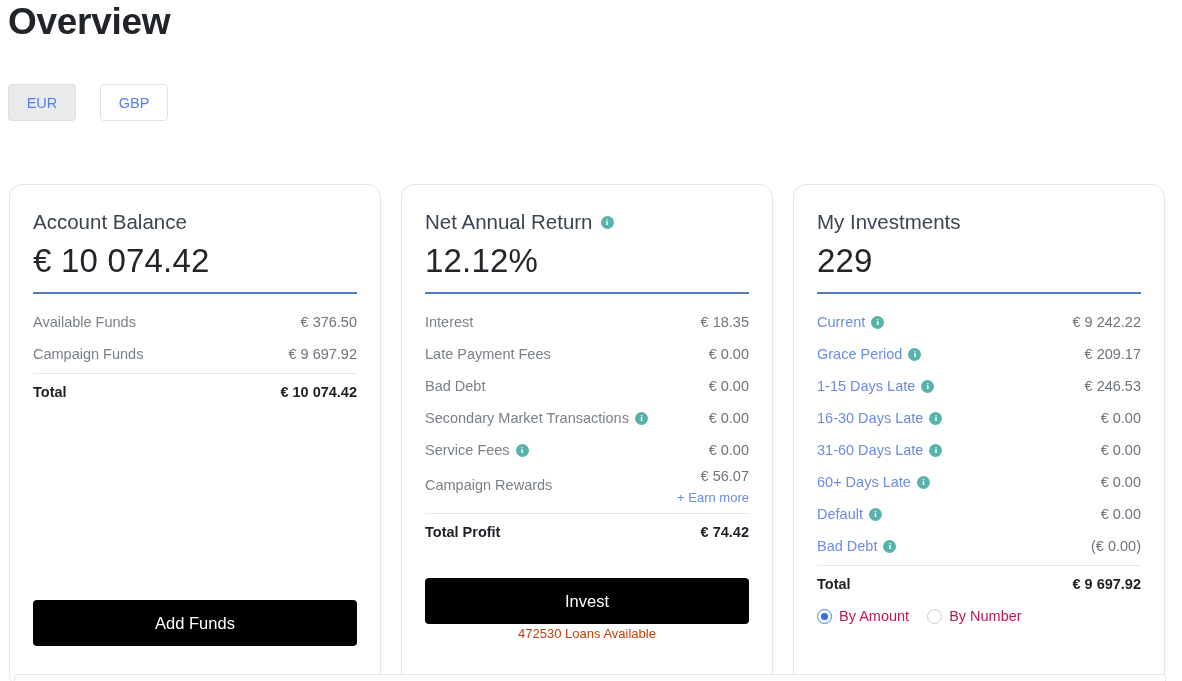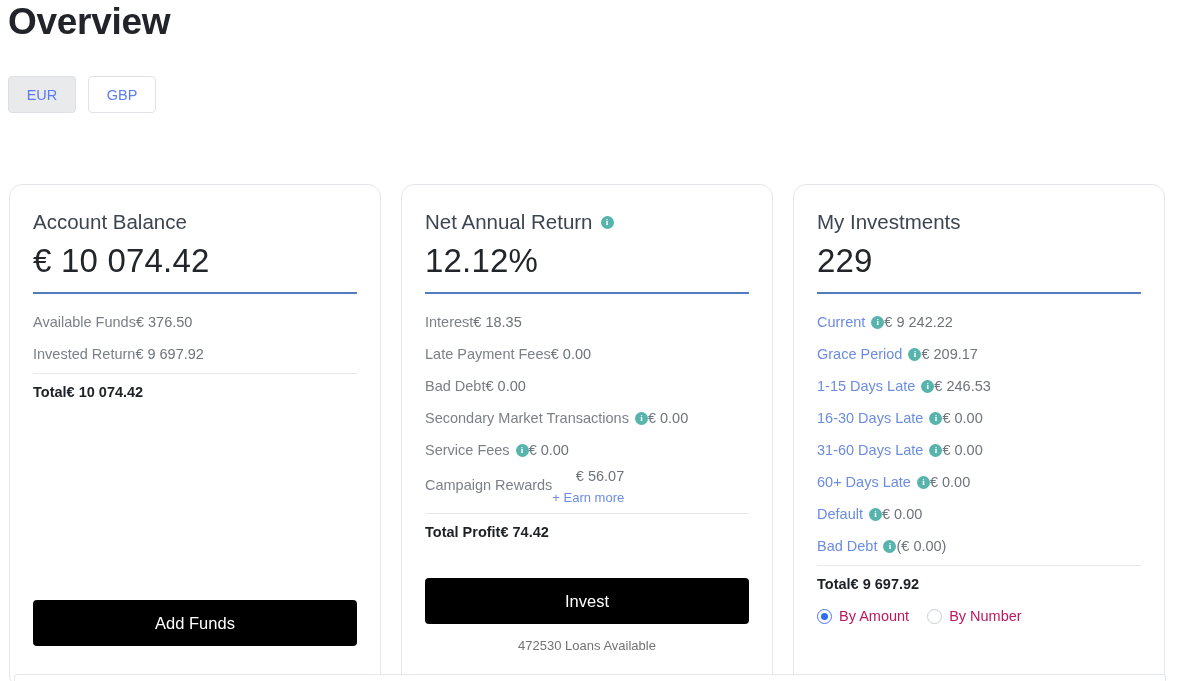--- a/index.html
+++ b/index.html
@@ -29,23 +29,23 @@
     font-weight: bold;
     color: #21252a;
     letter-spacing: -0.3px;
     line-height: 50px;
   }
 
   
   .currency-bar {
     position: absolute;
     left: 8px;
-    top: 76px;
-    display: flex;
-    gap: 12px;
+    top: 84px;
+    display: flex;
+    gap: 24px;
   }
   .currency-btn {
     width: 68px;
     height: 37px;
     border: 1px solid #dfe3e8;
     border-radius: 4px;
     background: #ffffff;
     color: #5b7cf5;
     font-size: 14.5px;
     font-family: "Liberation Sans", sans-serif;
@@ -102,20 +102,21 @@
     background: #517cbe;
     margin-top: 7px;
     margin-bottom: 9px;
   }
 
   
   .rows { margin-top: 12px; }
   .row {
     display: flex;
     align-items: center;
+    justify-content: space-between;
     min-height: 32px;
     font-size: 14.5px;
   }
   .row .label {
     color: #7b8189;
     display: flex;
     align-items: center;
     white-space: nowrap;
   }
   .row .label.link { color: #6b8ce0; }
@@ -190,24 +191,24 @@
     align-items: center;
     justify-content: center;
   }
   #btn-add-funds { bottom: 41px; }
   #btn-invest { bottom: 63px; }
 
   .loans-note {
     position: absolute;
     left: 23px;
     right: 23px;
-    bottom: 34px;
+    bottom: 46px;
     text-align: center;
     font-size: 13px;
-    color: #737373;
+    color: #c2410c;
   }
 
   
   .radio-group {
     display: flex;
     align-items: center;
     gap: 18px;
     margin-top: 8px;
   }
   .radio-item {
@@ -271,21 +272,21 @@
       </div>
       <div class="card-value">€ 10 074.42</div>
       <div class="accent-rule"></div>
 
       <div class="rows">
         <div class="row">
           <span class="label">Available Funds</span>
           <span class="value">€ 376.50</span>
         </div>
         <div class="row">
-          <span class="label">Invested Return</span>
+          <span class="label">Campaign Funds</span>
           <span class="value">€ 9 697.92</span>
         </div>
         <div class="divider"></div>
         <div class="row total">
           <span class="label">Total</span>
           <span class="value">€ 10 074.42</span>
         </div>
       </div>
 
       <button class="primary-btn" id="btn-add-funds">Add Funds</button>

